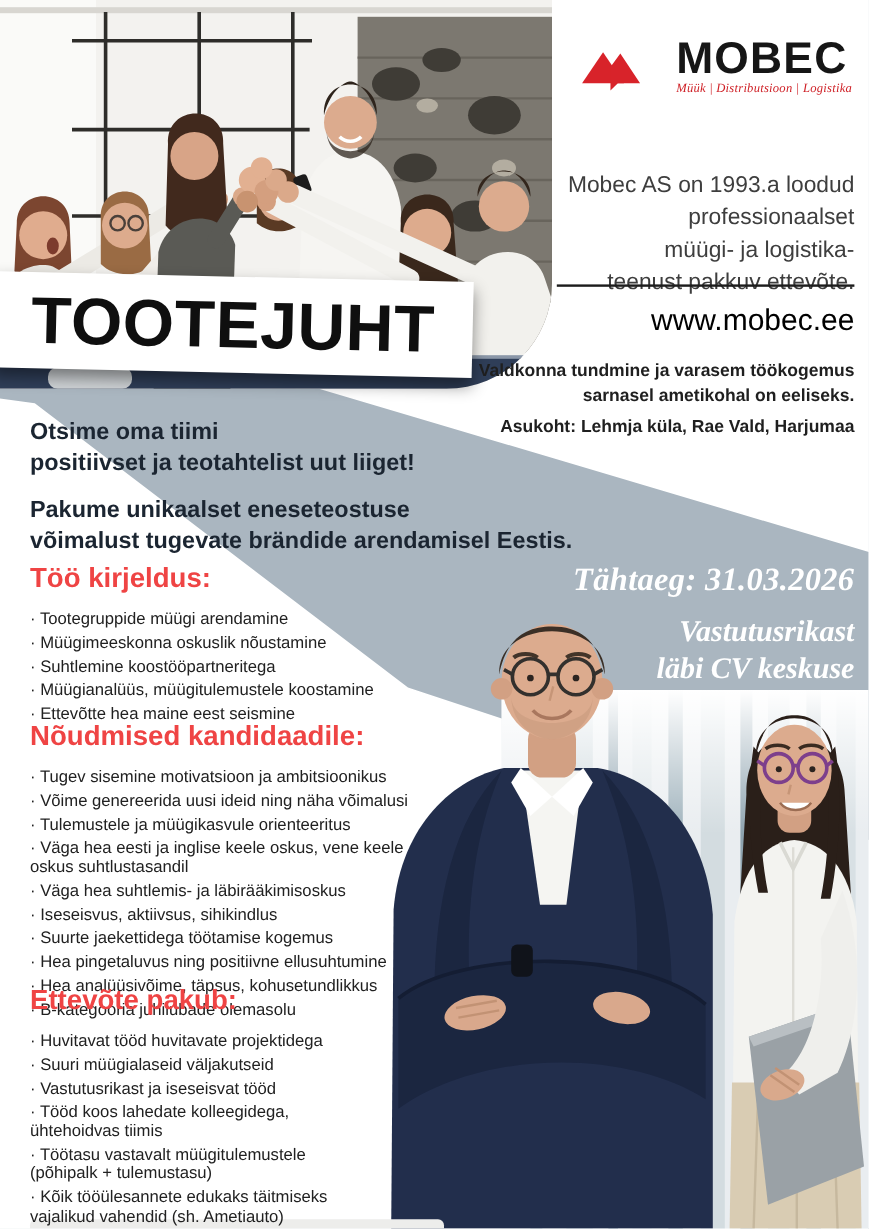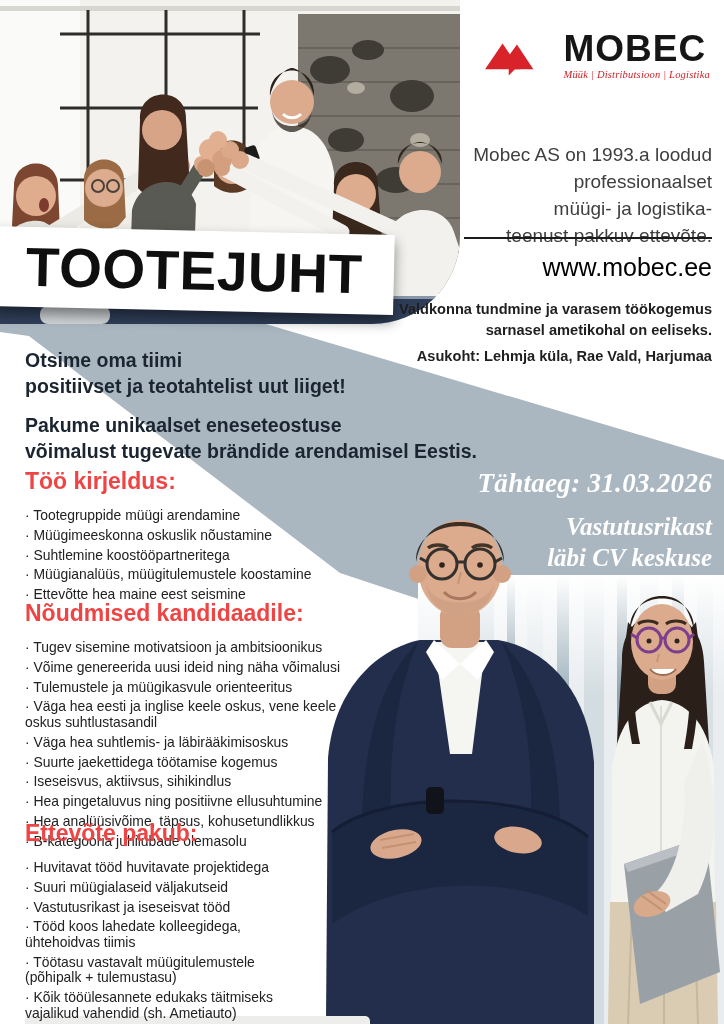--- a/index.html
+++ b/index.html
@@ -316,22 +316,22 @@
   </div>
   <div class="section sec-2">
     <h2>Nõudmised kandidaadile:</h2>
     <div class="items">
         <div class="item">· Tugev sisemine motivatsioon ja ambitsioonikus</div>
         <div class="item">· Võime genereerida uusi ideid ning näha võimalusi</div>
         <div class="item">· Tulemustele ja müügikasvule orienteeritus</div>
         <div class="item">· Väga hea eesti ja inglise keele oskus, vene keele
 oskus suhtlustasandil</div>
         <div class="item">· Väga hea suhtlemis- ja läbirääkimisoskus</div>
+        <div class="item">· Iseseisvus, aktiivsus, sihikindlus</div>
         <div class="item">· Suurte jaekettidega töötamise kogemus</div>
-        <div class="item">· Iseseisvus, aktiivsus, sihikindlus</div>
         <div class="item">· Hea pingetaluvus ning positiivne ellusuhtumine</div>
         <div class="item">· Hea analüüsivõime, täpsus, kohusetundlikkus</div>
         <div class="item">· B-kategooria juhilubade olemasolu</div>
       </div>
   </div>
   <div class="section sec-3">
     <h2>Ettevõte pakub:</h2>
     <div class="items">
         <div class="item">· Huvitavat tööd huvitavate projektidega</div>
         <div class="item">· Suuri müügialaseid väljakutseid</div>

